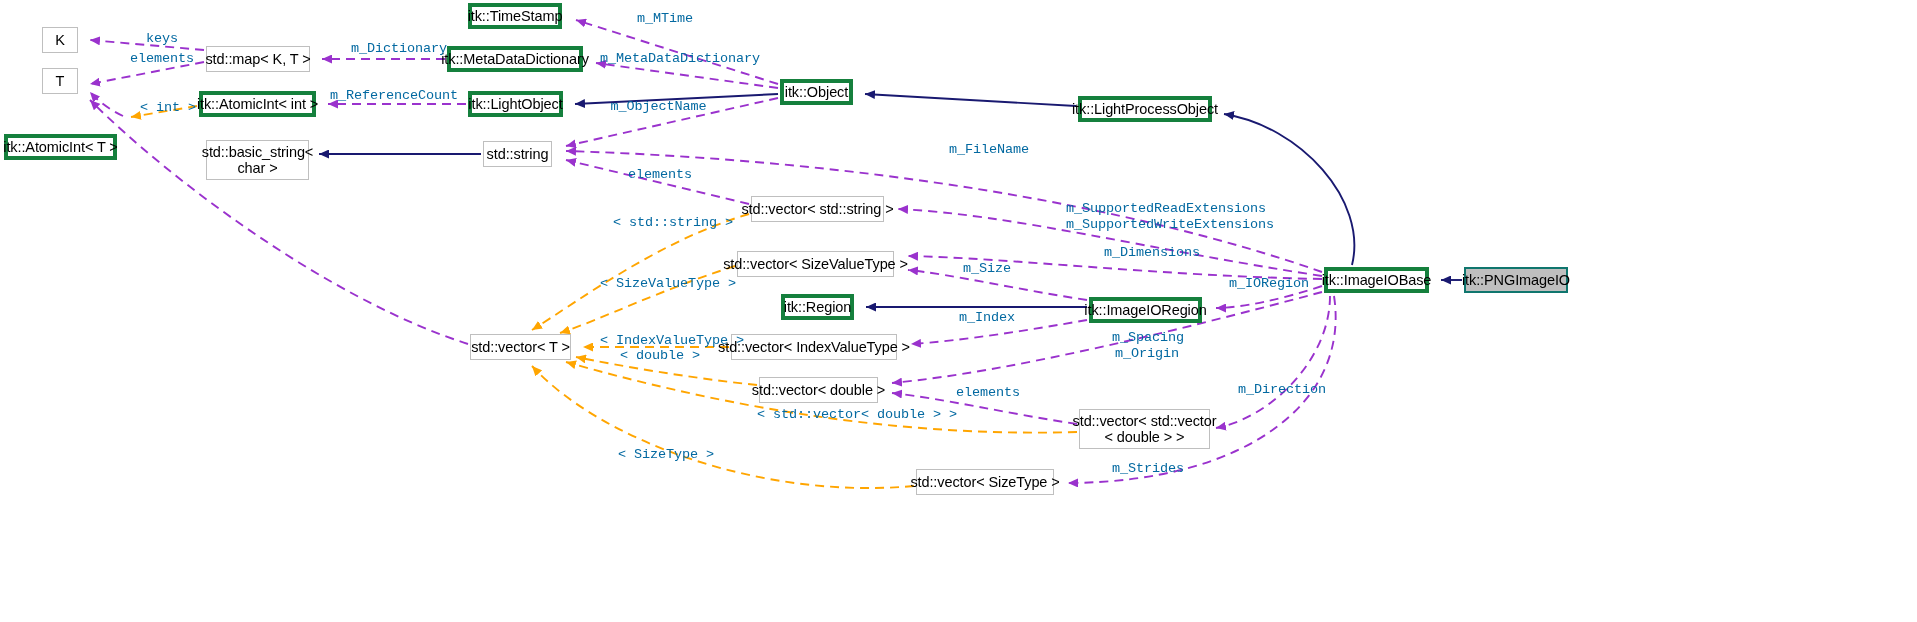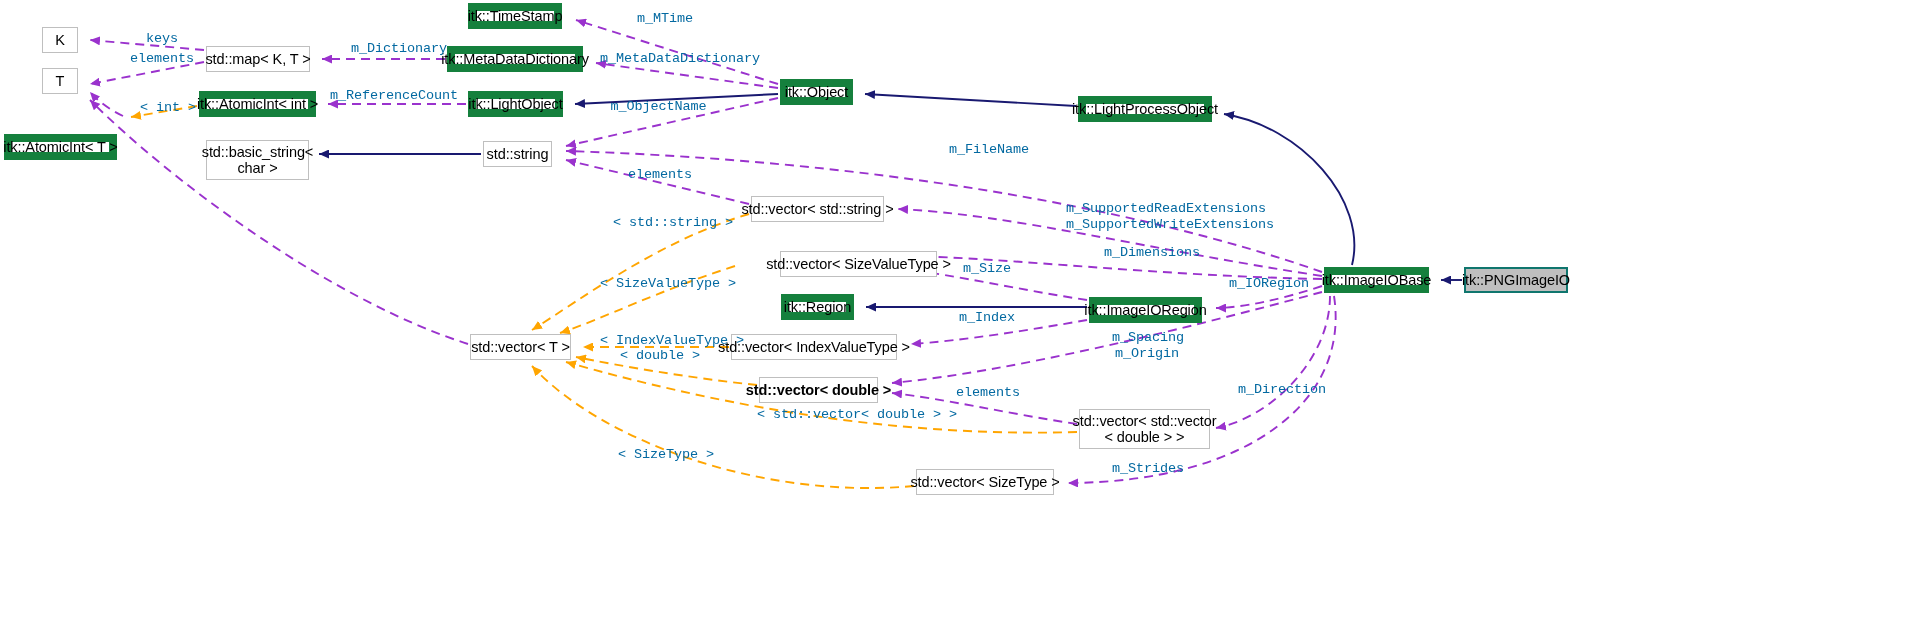--- a/index.html
+++ b/index.html
@@ -37,21 +37,21 @@
     line-height: 1.12;
     white-space: pre;
     letter-spacing: -0.1px;
   }
   
   .node.thin {
     border: 1px solid #bfbfbf;
   }
   
   .node.bold {
-    border: 8px solid #15803d;
+    border: 4px solid #15803d;
   }
   
   .node.focus {
     border: 2px solid #0f766e;
     background: #bfbfbf;
   }
   .edge-label {
     position: absolute;
     font-family: Liberation Mono, monospace;
     font-size: 13.5px;
@@ -164,25 +164,25 @@
       <div class="node bold" style="left: 199px; top: 91px; width: 117px; height: 26px;">itk::AtomicInt&lt; int &gt;</div>
       <div class="node thin" style="left: 206px; top: 140px; width: 103px; height: 40px;">std::basic_string&lt;
 char &gt;</div>
       <div class="node bold" style="left: 468px; top: 3px; width: 94px; height: 26px;">itk::TimeStamp</div>
       <div class="node bold" style="left: 447px; top: 46px; width: 136px; height: 26px;">itk::MetaDataDictionary</div>
       <div class="node bold" style="left: 468px; top: 91px; width: 95px; height: 26px;">itk::LightObject</div>
       <div class="node thin" style="left: 483px; top: 141px; width: 69px; height: 26px;">std::string</div>
       <div class="node bold" style="left: 780px; top: 79px; width: 73px; height: 26px;">itk::Object</div>
       <div class="node bold" style="left: 1078px; top: 96px; width: 134px; height: 26px;">itk::LightProcessObject</div>
       <div class="node thin" style="left: 751px; top: 196px; width: 133px; height: 26px;">std::vector&lt; std::string &gt;</div>
-      <div class="node thin" style="left: 737px; top: 251px; width: 157px; height: 26px; margin-left: 43px;">std::vector&lt; SizeValueType &gt;</div>
+      <div class="node thin" style="left: 737px; top: 251px; width: 157px; height: 26px;">std::vector&lt; SizeValueType &gt;</div>
       <div class="node bold" style="left: 781px; top: 294px; width: 73px; height: 26px;">itk::Region</div>
       <div class="node thin" style="left: 470px; top: 334px; width: 101px; height: 26px;">std::vector&lt; T &gt;</div>
       <div class="node thin" style="left: 731px; top: 334px; width: 166px; height: 26px;">std::vector&lt; IndexValueType &gt;</div>
-      <div class="node thin" style="left: 759px; top: 377px; width: 119px; height: 26px; font-weight: bold;">std::vector&lt; double &gt;</div>
+      <div class="node thin" style="left: 759px; top: 377px; width: 119px; height: 26px;">std::vector&lt; double &gt;</div>
       <div class="node thin" style="left: 916px; top: 469px; width: 138px; height: 26px;">std::vector&lt; SizeType &gt;</div>
       <div class="node bold" style="left: 1089px; top: 297px; width: 113px; height: 26px;">itk::ImageIORegion</div>
       <div class="node thin" style="left: 1079px; top: 409px; width: 131px; height: 40px;">std::vector&lt; std::vector
 &lt; double &gt; &gt;</div>
       <div class="node bold" style="left: 1324px; top: 267px; width: 105px; height: 26px;">itk::ImageIOBase</div>
       <div class="node focus" style="left: 1464px; top: 267px; width: 104px; height: 26px;">itk::PNGImageIO</div>
     </div>
   <div id="labels">
       <div class="edge-label" style="left: 142px; top: 31px; width: 40px;">keys</div>
       <div class="edge-label" style="left: 128px; top: 51px; width: 68px;">elements</div>

